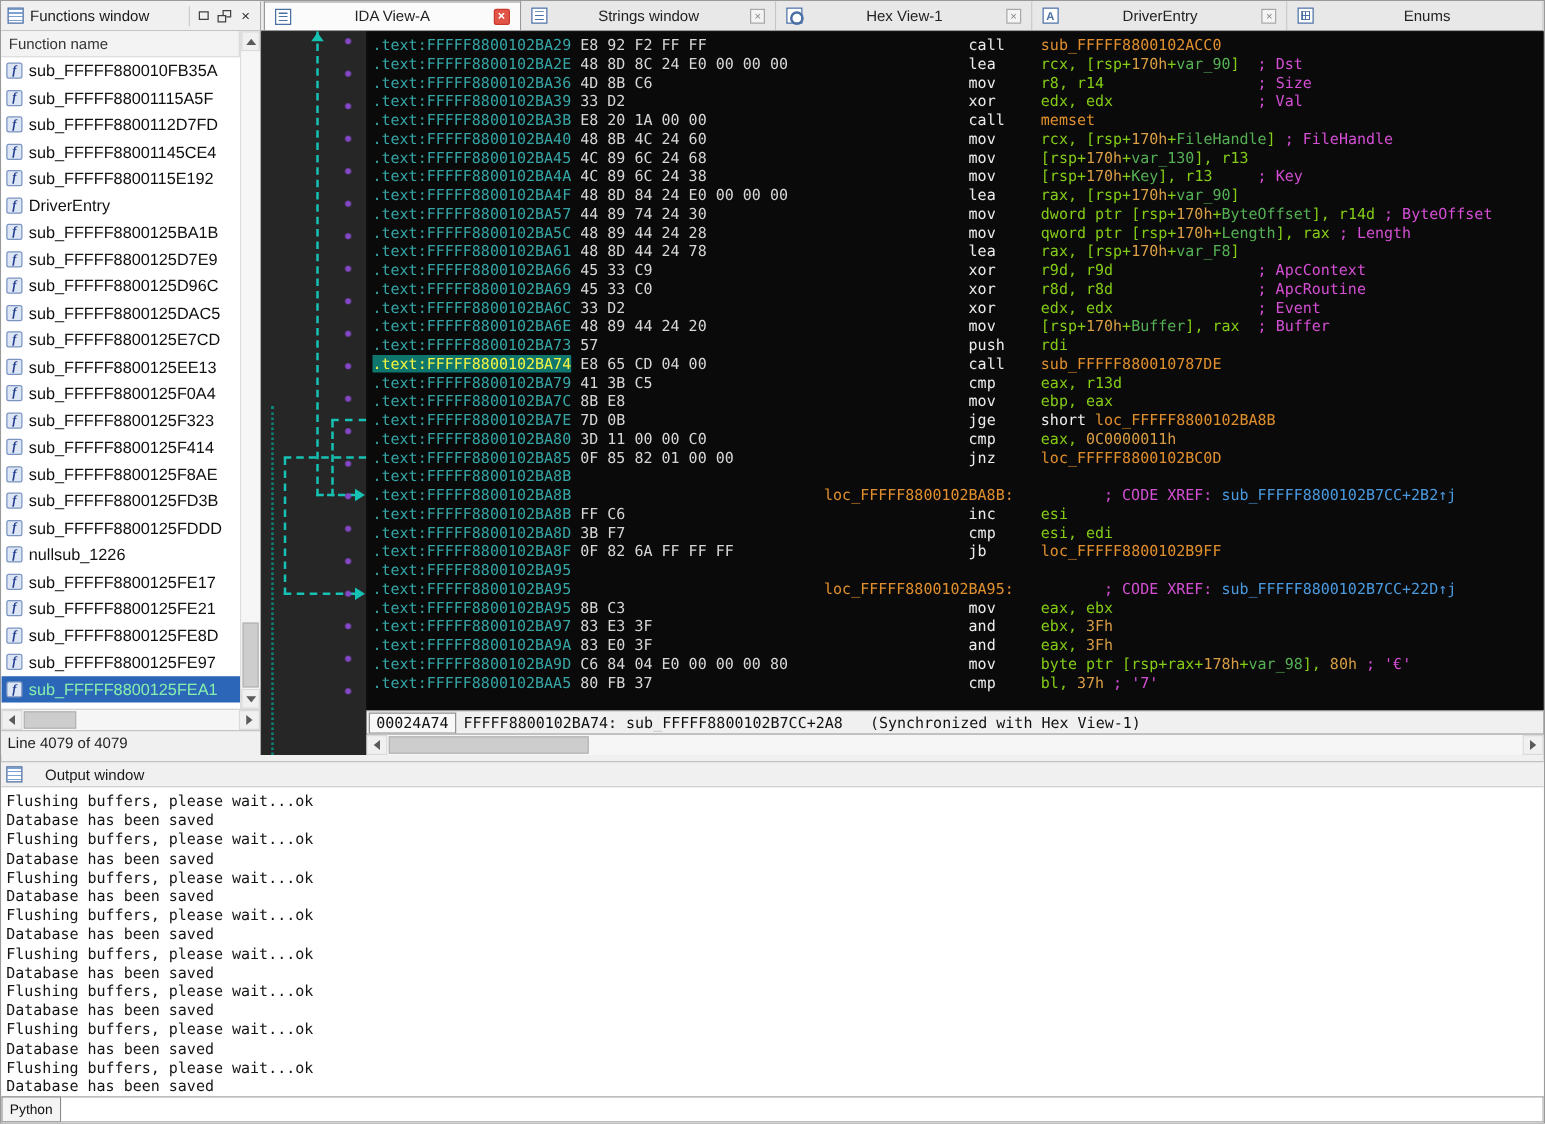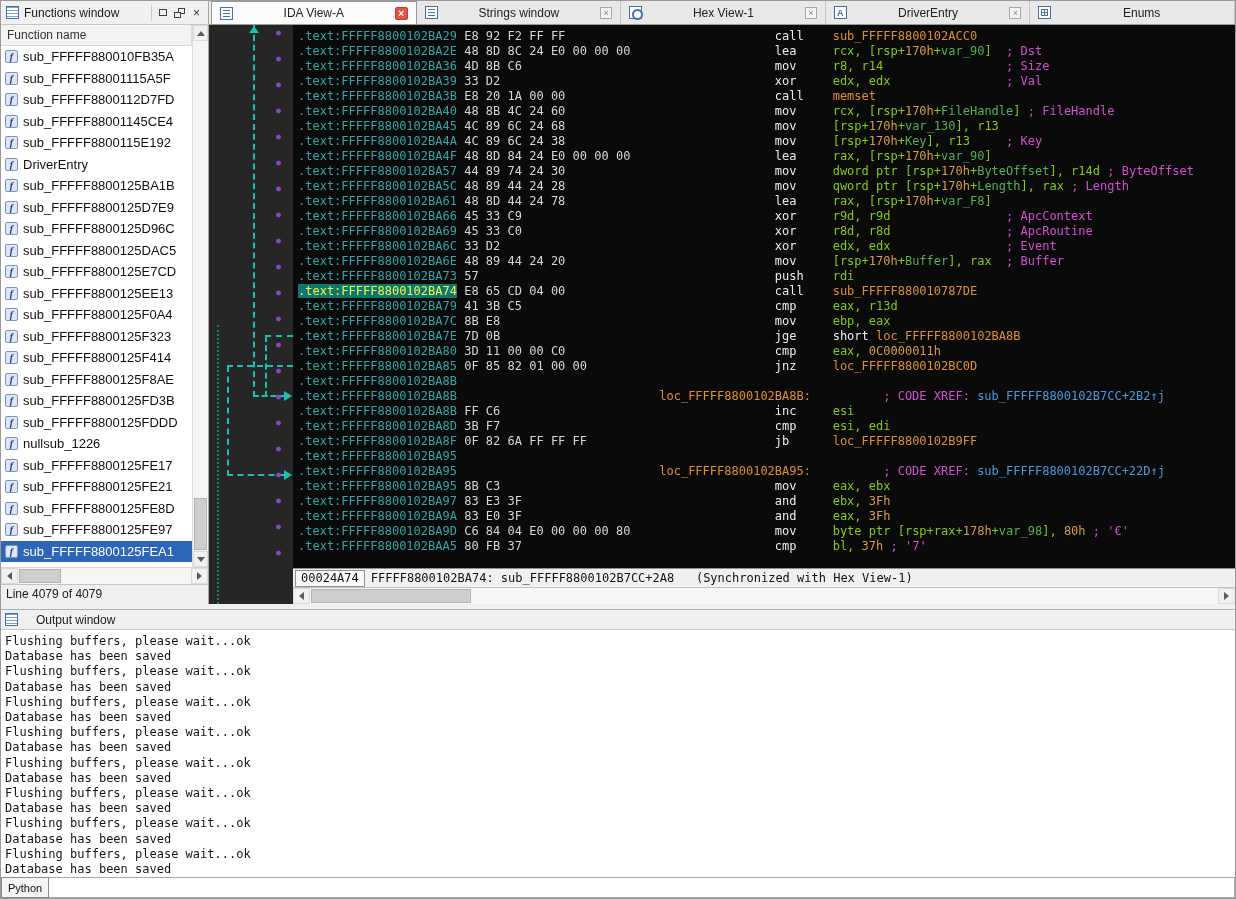--- a/index.html
+++ b/index.html
@@ -18,21 +18,21 @@
   .glyph-float{position:relative;width:11px;height:10px;display:inline-block}
   .glyph-float i{position:absolute;border:1px solid #404040;width:7px;height:6px;background:#f0f0f0}
   .glyph-float i:first-child{right:0;top:0}
   .glyph-float i:last-child{left:0;bottom:0}
   .fp-body{flex:1;display:flex;min-height:0}
   .fp-main{flex:1;display:flex;flex-direction:column;min-width:0}
   .col-header{height:21px;flex:none;background:#f3f3f3;border-bottom:1px solid #d8d8d8;border-right:1px solid #dcdcdc;font-size:12px;color:#333;padding-left:6px;line-height:20px}
   .fn-list{flex:1;overflow:hidden;background:#fff}
   .fn-row{height:21.5px;display:flex;align-items:center;gap:5px;padding-left:4px;font-size:13px;color:#101010;white-space:nowrap;cursor:default}
   .fn-row.bold{font-weight:normal}
-  .fn-row.sel{background:#2c66b8;color:#ffffff}
+  .fn-row.sel{background:#2c66b8;color:#86efac}
   .fn-icon{width:13px;height:13px;flex:none;border:1px solid #7a93c0;background:#dde6f5;color:#27408f;font:italic bold 10px/11px "Liberation Serif",serif;text-align:center;border-radius:2px}
   .fn-icon::before{content:"f"}
   .vscroll{width:16px;flex:none;display:flex;flex-direction:column;background:#f4f4f4;border-left:1px solid #dcdcdc}
   .sb-btn{flex:none;display:flex;align-items:center;justify-content:center;background:#f0f0f0;border:1px solid #dadada}
   .vscroll .sb-btn{height:16px}
   .hscroll .sb-btn{width:17px}
   .vtrack{flex:1;position:relative;background:#f6f6f6}
   .vthumb{position:absolute;left:1px;right:1px;bottom:1px;height:52px;background:#cdcdcd;border:1px solid #b4b4b4}
   .hscroll{height:17px;flex:none;display:flex;background:#f0f0f0;border-top:1px solid #d4d4d4;align-items:stretch}
   .htrack{flex:1;position:relative;background:#f6f6f6}

